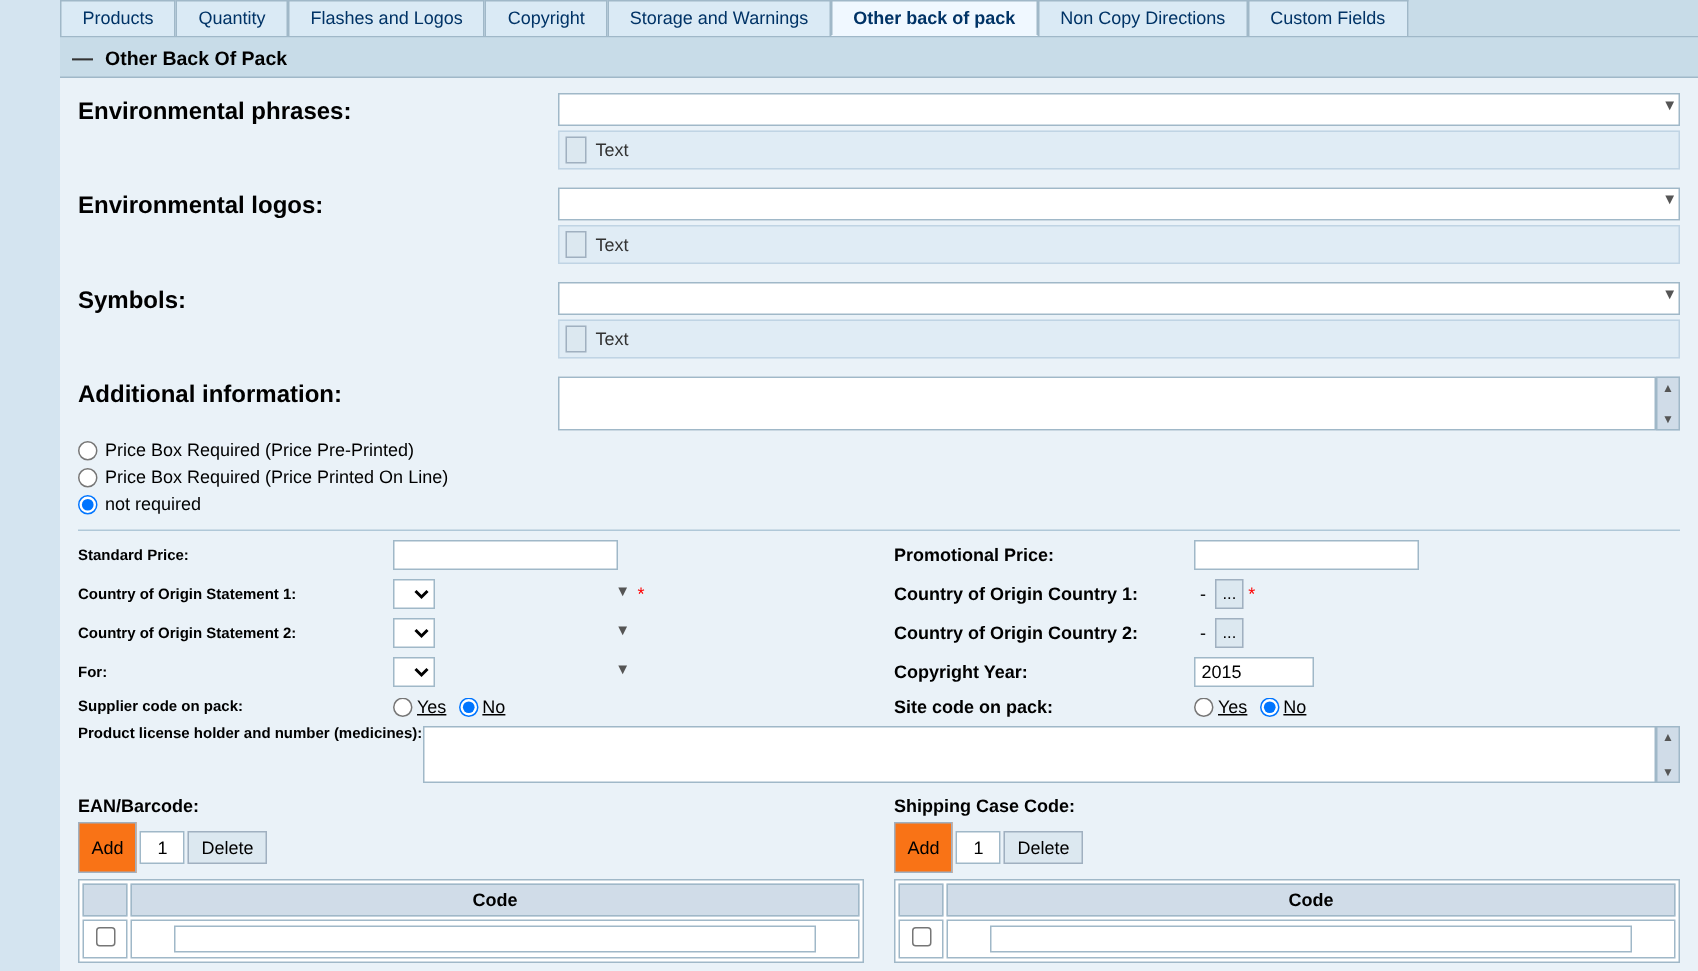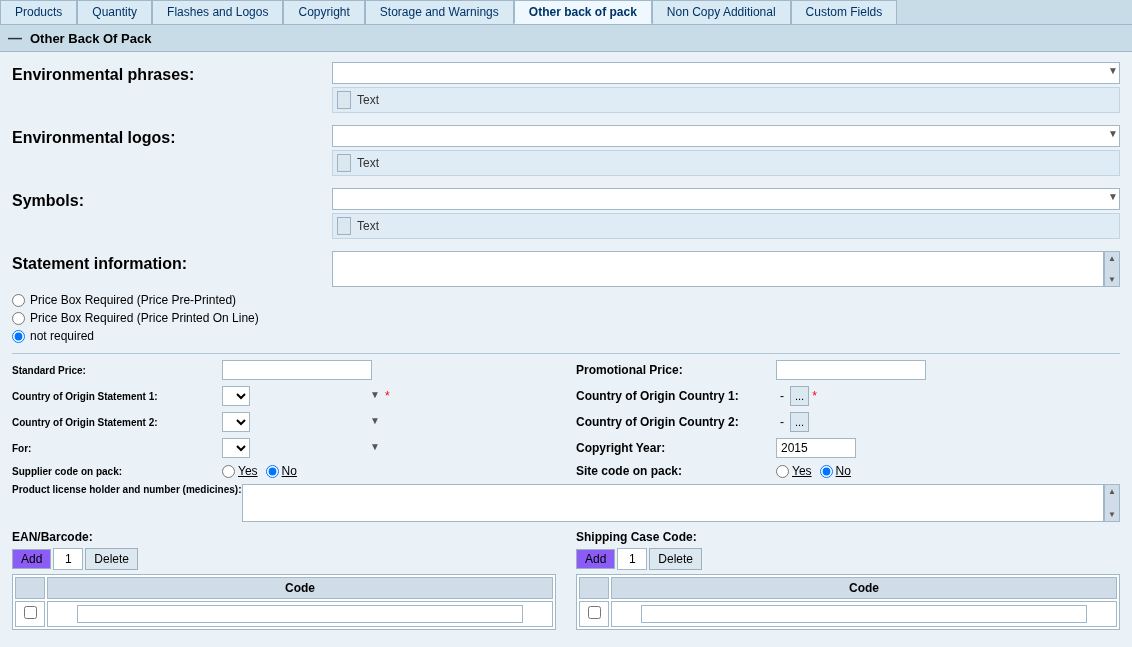--- a/index.html
+++ b/index.html
@@ -181,23 +181,23 @@
     }
     .barcode-controls {
       display: flex;
       align-items: center;
       margin-bottom: 4px;
     }
     .add-btn {
       padding: 2px 8px;
       font-size: 12px;
       border: 1px solid #a0b0c0;
-      background: #8b5cf6;
-      cursor: pointer;
-      height: 20px;
+      background: #f97316;
+      cursor: pointer;
+      height: 34px;
     }
     .num-display {
       border: 1px solid #a0b8c8;
       background: #fff;
       height: 22px;
       width: 30px;
       text-align: center;
       font-size: 12px;
       display: flex;
       align-items: center;
@@ -268,30 +268,30 @@
       cursor: pointer;
       padding: 2px;
       color: #555;
     }
 
     .separator { border: none; border-top: 1px solid #b0c8d8; margin: 6px 0; }
   </style>
 </head>
 <body>
 
-<div style="width:1132px; height:647px; overflow:hidden;">
+<div style="width:1132px; height:647px; overflow:hidden;padding-left:40px;">
 
   <div class="tabs">
     <div class="tab">Products</div>
     <div class="tab">Quantity</div>
     <div class="tab">Flashes and Logos</div>
     <div class="tab">Copyright</div>
     <div class="tab">Storage and Warnings</div>
     <div class="tab active">Other back of pack</div>
-    <div class="tab">Non Copy Additional</div>
+    <div class="tab">Non Copy Directions</div>
     <div class="tab">Custom Fields</div>
   </div>
 
   <div class="section-title-bar">
     <span class="minus-icon">—</span>
     <span>Other Back Of Pack</span>
   </div>
 
   <div class="content">
 
@@ -334,21 +334,21 @@
           </div>
         </div>
         <div class="text-button-row">
           <button class="small-btn"></button>
           <span class="text-label">Text</span>
         </div>
       </div>
     </div>
 
     <div class="field-row">
-      <div class="field-label">Statement information:</div>
+      <div class="field-label">Additional information:</div>
       <div class="field-control">
         <div class="tall-textarea" style="position:relative;">
           <textarea style="width: calc(100% - 16px); height: 36px; border: 1px solid rgb(160, 184, 200); font-size: 12px; padding: 2px 4px; resize: none; vertical-align: top;"></textarea>
           <div class="scrollbar-sim">
             <span class="scrollbar-arrow">▲</span>
             <span class="scrollbar-arrow">▼</span>
           </div>
         </div>
       </div>
     </div>

